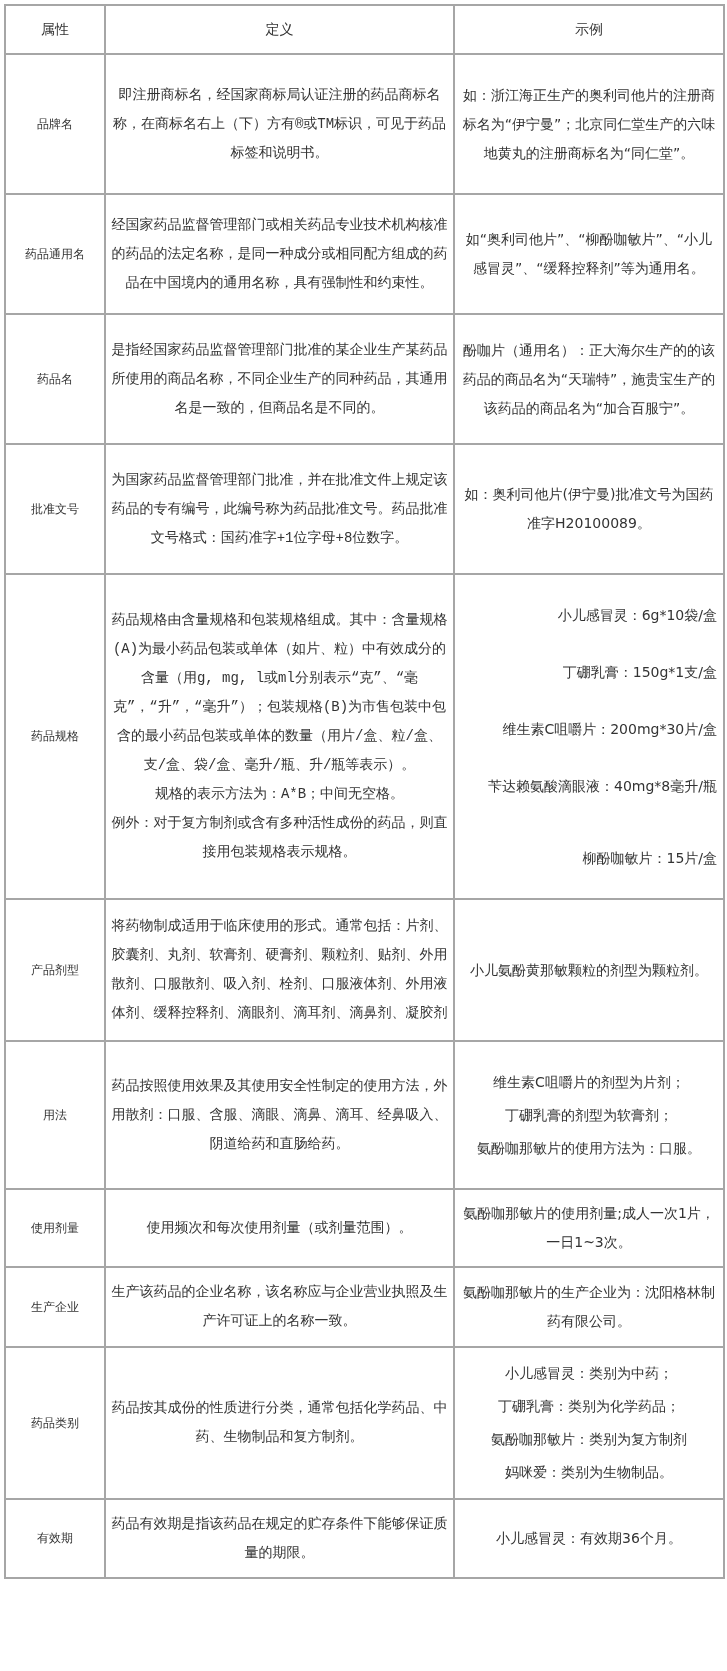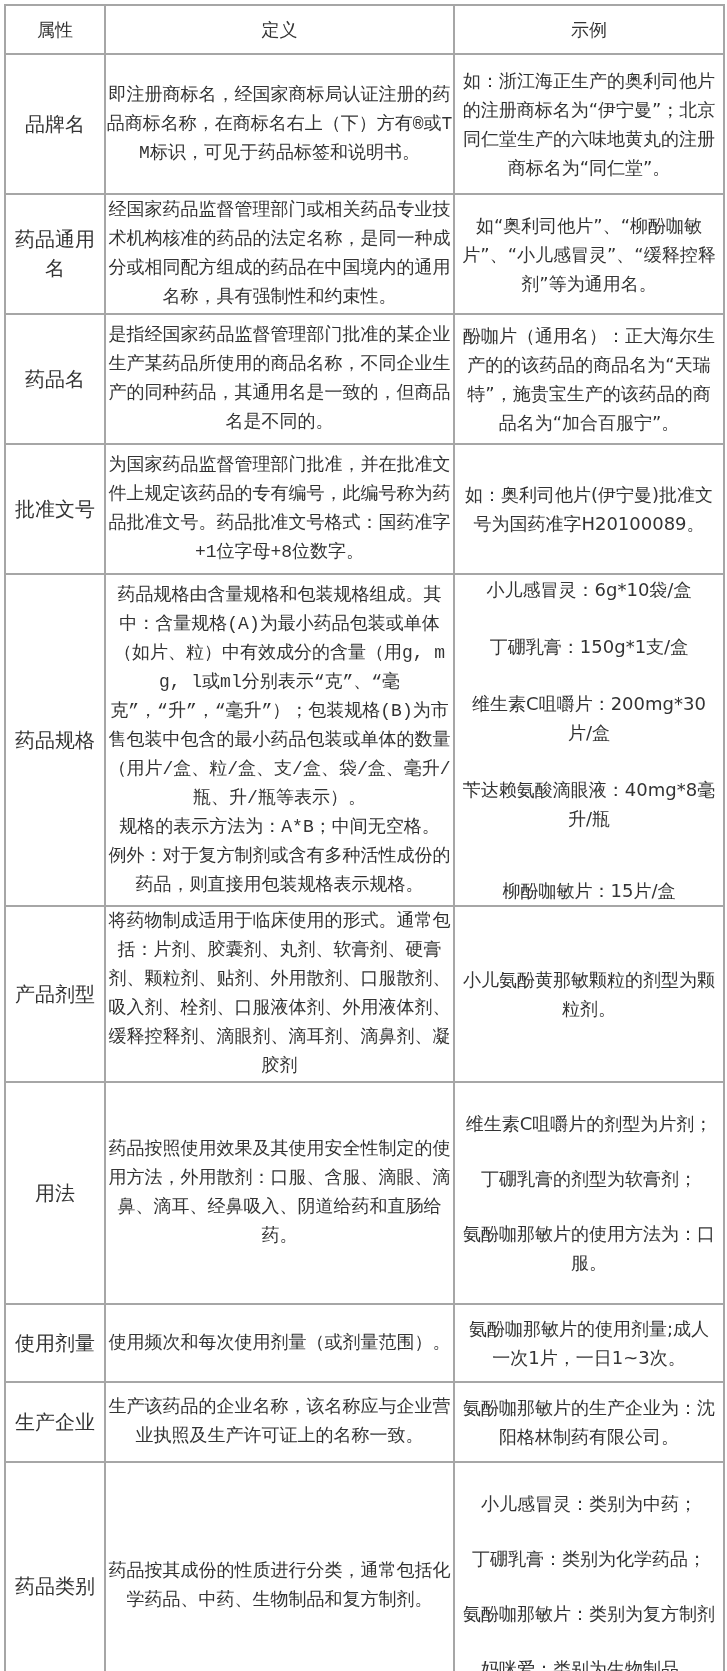--- a/index.html
+++ b/index.html
@@ -8,34 +8,34 @@
     position: absolute; left: 4px; top: 4px;
     width: 719px;
     border-collapse: collapse;
     table-layout: fixed;
     border: 2px solid #a6a6a6;
   }
   .tbl td {
     border: 2px solid #a6a6a6;
     text-align: center;
     vertical-align: middle;
-    font-size: 18px;
+    font-size: 14px;
     line-height: 29px;
     padding: 0 6px;
     word-break: break-all;
   }
   .tbl col.c1 { width: 100px; }
   .tbl col.c2 { width: 349px; }
   .tbl col.c3 { width: 270px; }
-  .tbl td.attr { font-size: 20px; padding: 0 2px; border-radius: 12px; }
+  .tbl td.attr { font-size: 12px; padding: 0 2px; border-radius: 12px; }
   .tbl td.def { padding: 0 0; font-family: Liberation Mono, monospace; }
   .tbl td.ex { padding: 0 6px; }
   .ex-line { display: block; }
-  .ex-line.spaced { margin: 26px 0; }
-  .ex-line.gap { margin-bottom: 28px; }
+  .ex-line.spaced { margin: 4px 0; }
+  .ex-line.gap { margin-bottom: 28px; text-align: right; }
   .ex-line.gap:last-child { margin-bottom: 0; margin-top: 43px; }
 </style>
 </head>
 <body>
 
 <table class="tbl">
   <colgroup>
       <col class="c1">
       <col class="c2">
       <col class="c3">

